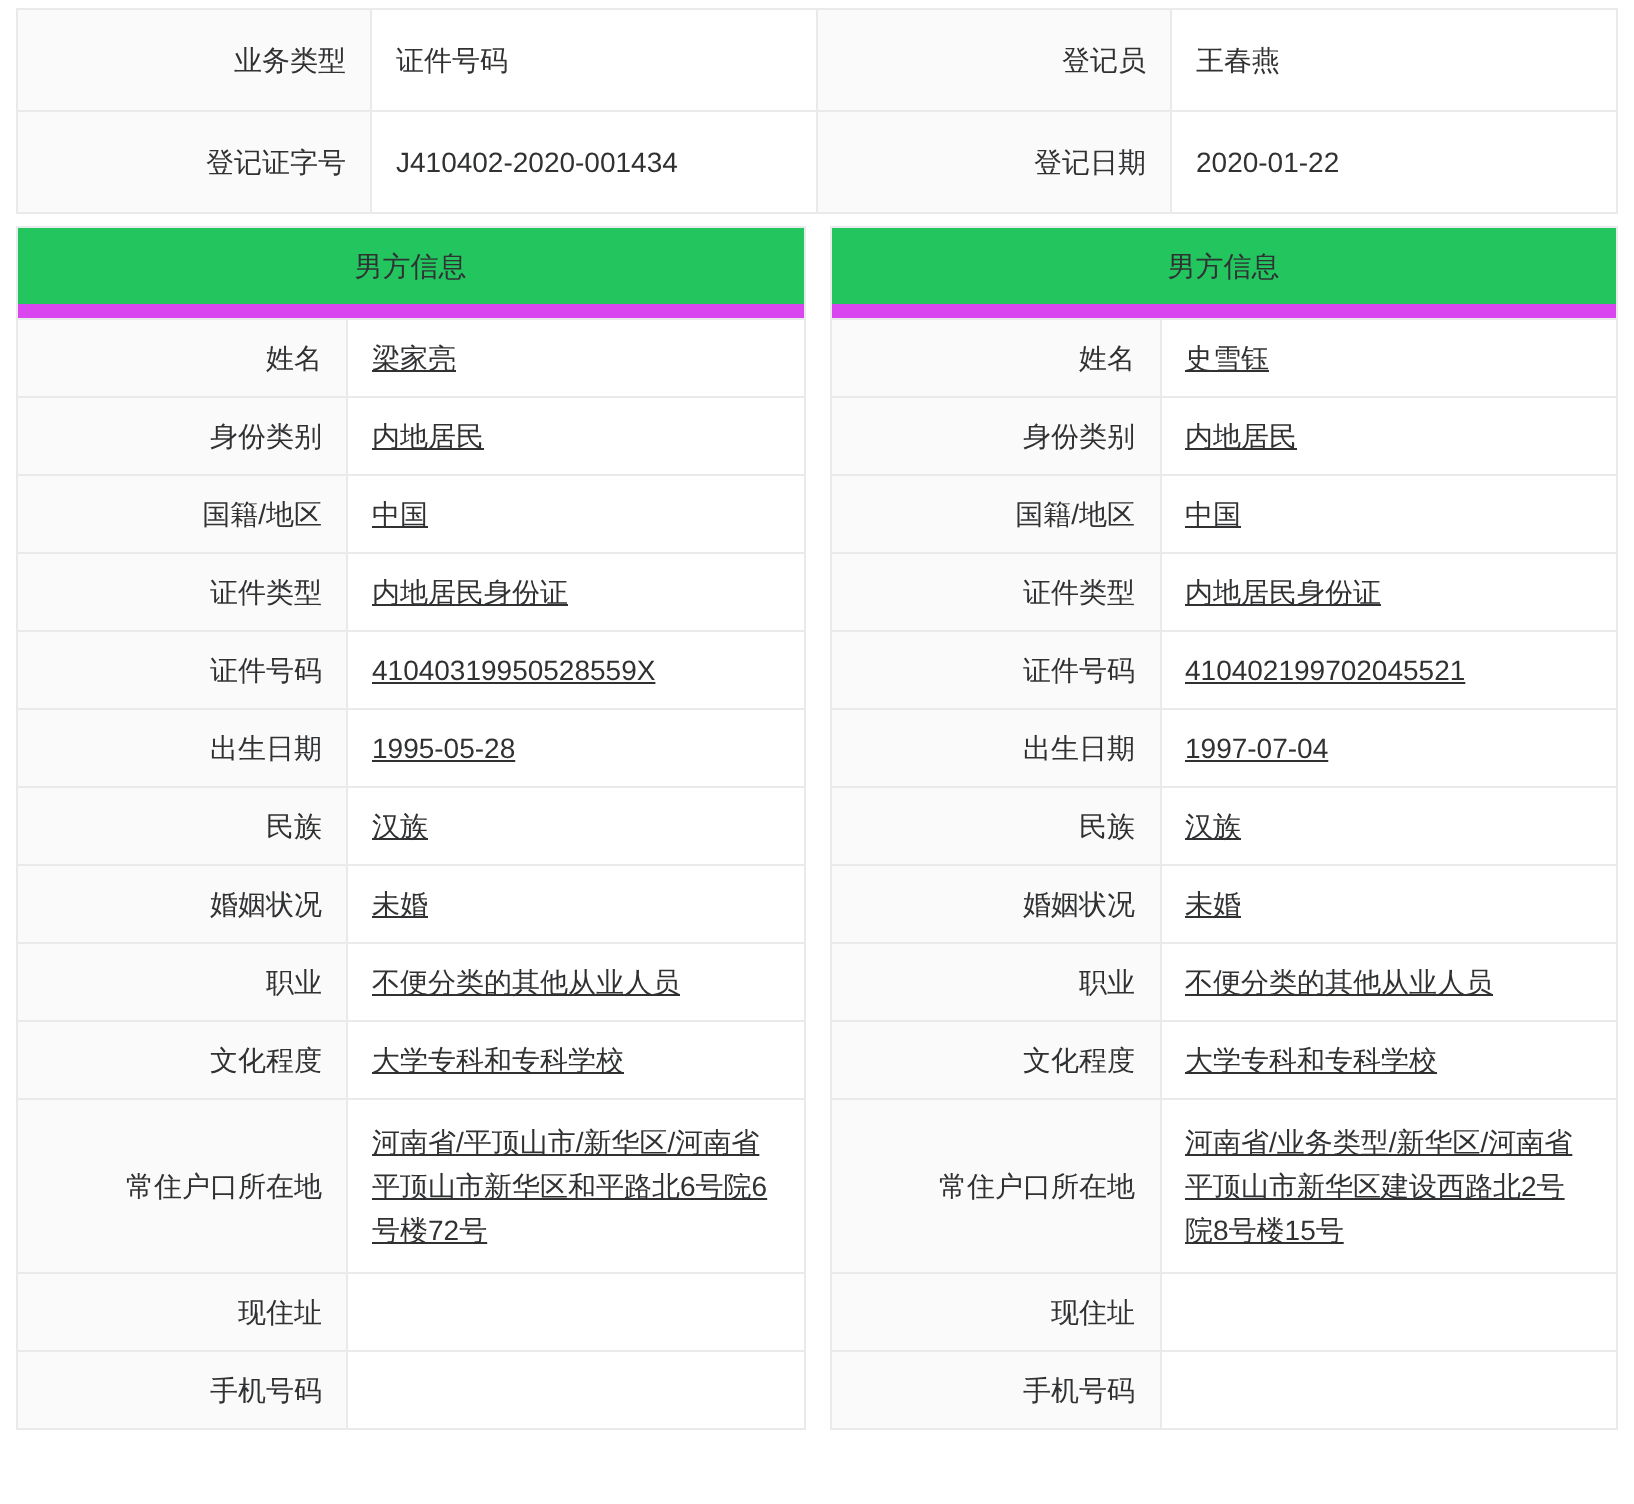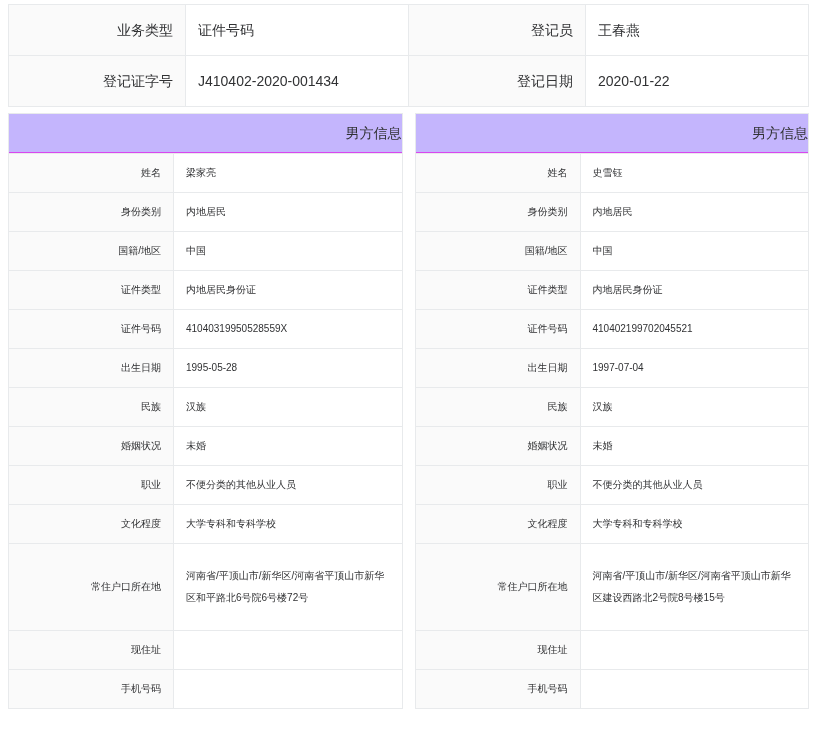--- a/index.html
+++ b/index.html
@@ -50,40 +50,41 @@
     display: flex;
     gap: 12px;
     align-items: flex-start;
   }
   .panel {
     flex: 1 1 0;
     border: 1px solid #e8eaec;
     box-sizing: border-box;
   }
   .panel-title {
-    background: #c4b5fd;
-    text-align: right;
+    background: #22c55e;
+    text-align: center;
     height: 38px;
     line-height: 38px;
     font-size: 14px;
     color: #303133;
-    border-bottom: 1px solid #d946ef;
+    border-bottom: 7px solid #d946ef;
   }
   .panel table td {
     border: 1px solid #e8eaec;
     padding: 8px 12px;
-    font-size: 10px;
+    font-size: 14px;
     line-height: 22px;
     vertical-align: middle;
   }
   .panel table tr td:first-child {
     border-left: none;
   }
   .panel table tr td:last-child {
     border-right: none;
+    text-decoration: underline;
   }
   .panel table tr:last-child td {
     border-bottom: none;
   }
   .panel td.label {
     background: #fafafa;
     text-align: right;
     width: 140px;
     color: #303133;
   }
@@ -222,21 +223,21 @@
             <tr>
               <td class="label">职业</td>
               <td class="value">不便分类的其他从业人员</td>
             </tr>
             <tr>
               <td class="label">文化程度</td>
               <td class="value">大学专科和专科学校</td>
             </tr>
             <tr class="row-tall">
               <td class="label">常住户口所在地</td>
-              <td class="value">河南省/平顶山市/新华区/河南省平顶山市新华区建设西路北2号院8号楼15号</td>
+              <td class="value">河南省/业务类型/新华区/河南省平顶山市新华区建设西路北2号院8号楼15号</td>
             </tr>
             <tr>
               <td class="label">现住址</td>
               <td class="value empty-cell"></td>
             </tr>
             <tr>
               <td class="label">手机号码</td>
               <td class="value empty-cell"></td>
             </tr>
           </tbody>

